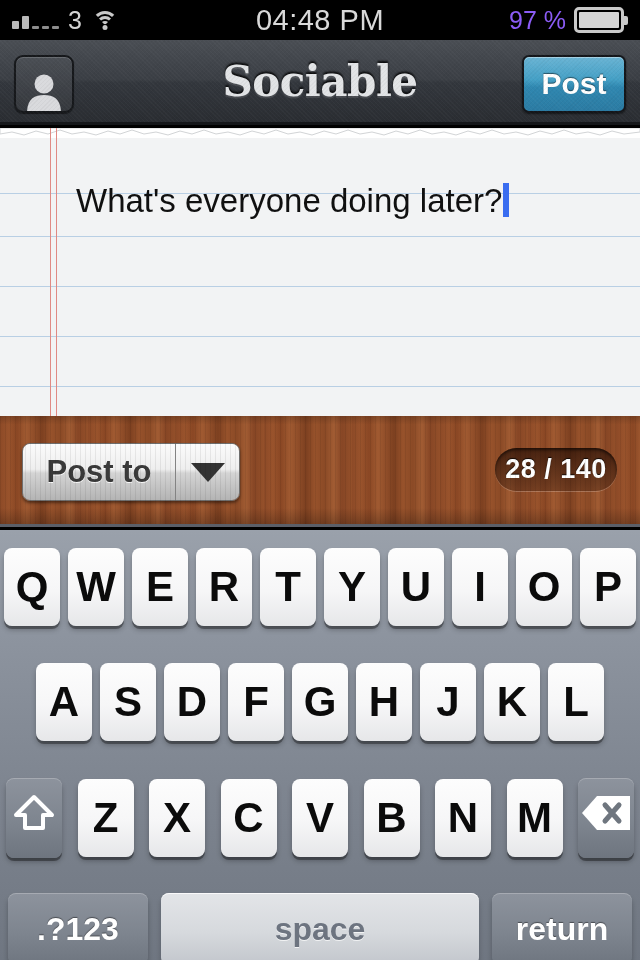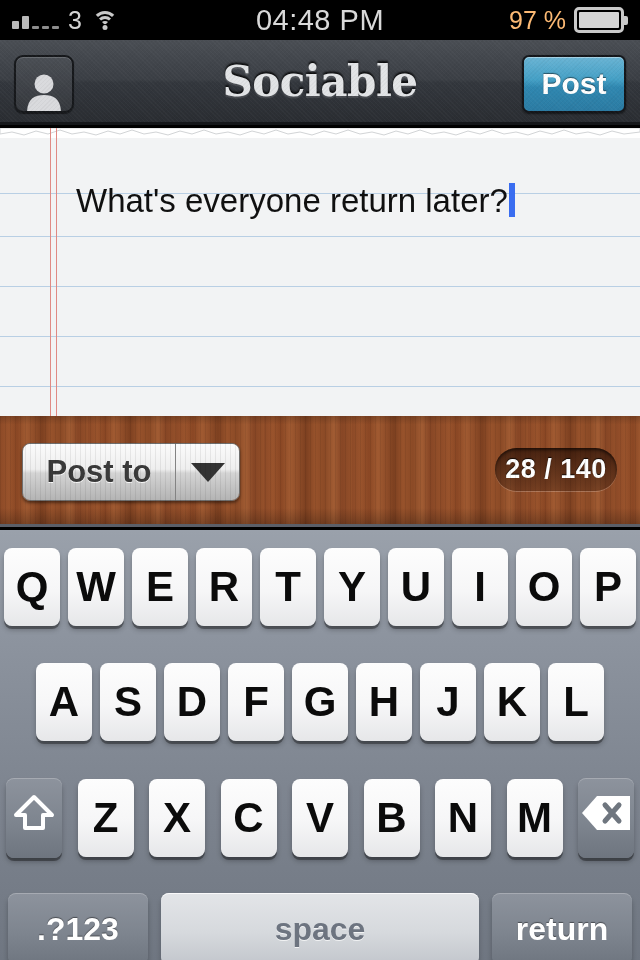--- a/index.html
+++ b/index.html
@@ -35,21 +35,21 @@
   .wifi .w1{ width:8px;  height:8px;  top:11px; }
   .wifi .dot{
     position:absolute; left:50%; top:15px; width:5px; height:5px; border-radius:50%;
     background:#c9c9c9; transform:translateX(-50%); border:none;
   }
   .sb-clock{
     position:absolute; left:0; right:0; text-align:center;
     font-size:29px; color:#d9d9d9; letter-spacing:0.5px;
   }
   .sb-right{ position:absolute; right:12px; display:flex; align-items:center; gap:8px; }
-  .batt-pct{ font-size:25px; color:#fdba74;text-align:right; }
+  .batt-pct{ font-size:25px; color:#8b5cf6;text-align:right; }
   .battery{ position:relative; width:54px; height:26px; }
   .battery .shell{
     position:absolute; left:0; top:0; width:50px; height:26px;
     border:3px solid #c9c9c9; border-radius:5px;
   }
   .battery .fill{
     position:absolute; left:5px; top:5px; width:40px; height:16px;
     background:#d6d6d6; border-radius:1px;
   }
   .battery .nub{
@@ -273,21 +273,21 @@
     <div class="rules">
       <div class="rule" style="top:65px"></div>
       <div class="rule" style="top:108px"></div>
       <div class="rule" style="top:158px"></div>
       <div class="rule" style="top:208px"></div>
       <div class="rule" style="top:258px"></div>
       <div class="margin-l" style="left:50px"></div>
       <div class="margin-l" style="left:56px"></div>
     </div>
     <div class="note-text">
-      <span>What's everyone return later?</span><span class="caret"></span>
+      <span>What's everyone doing later?</span><span class="caret"></span>
     </div>
   </div>
 
   <div class="toolbar">
     <div class="postto">
       <div class="postto-main">Post to</div>
       <div class="postto-arrow">
         <span class="tri-down"></span>
       </div>
     </div>

